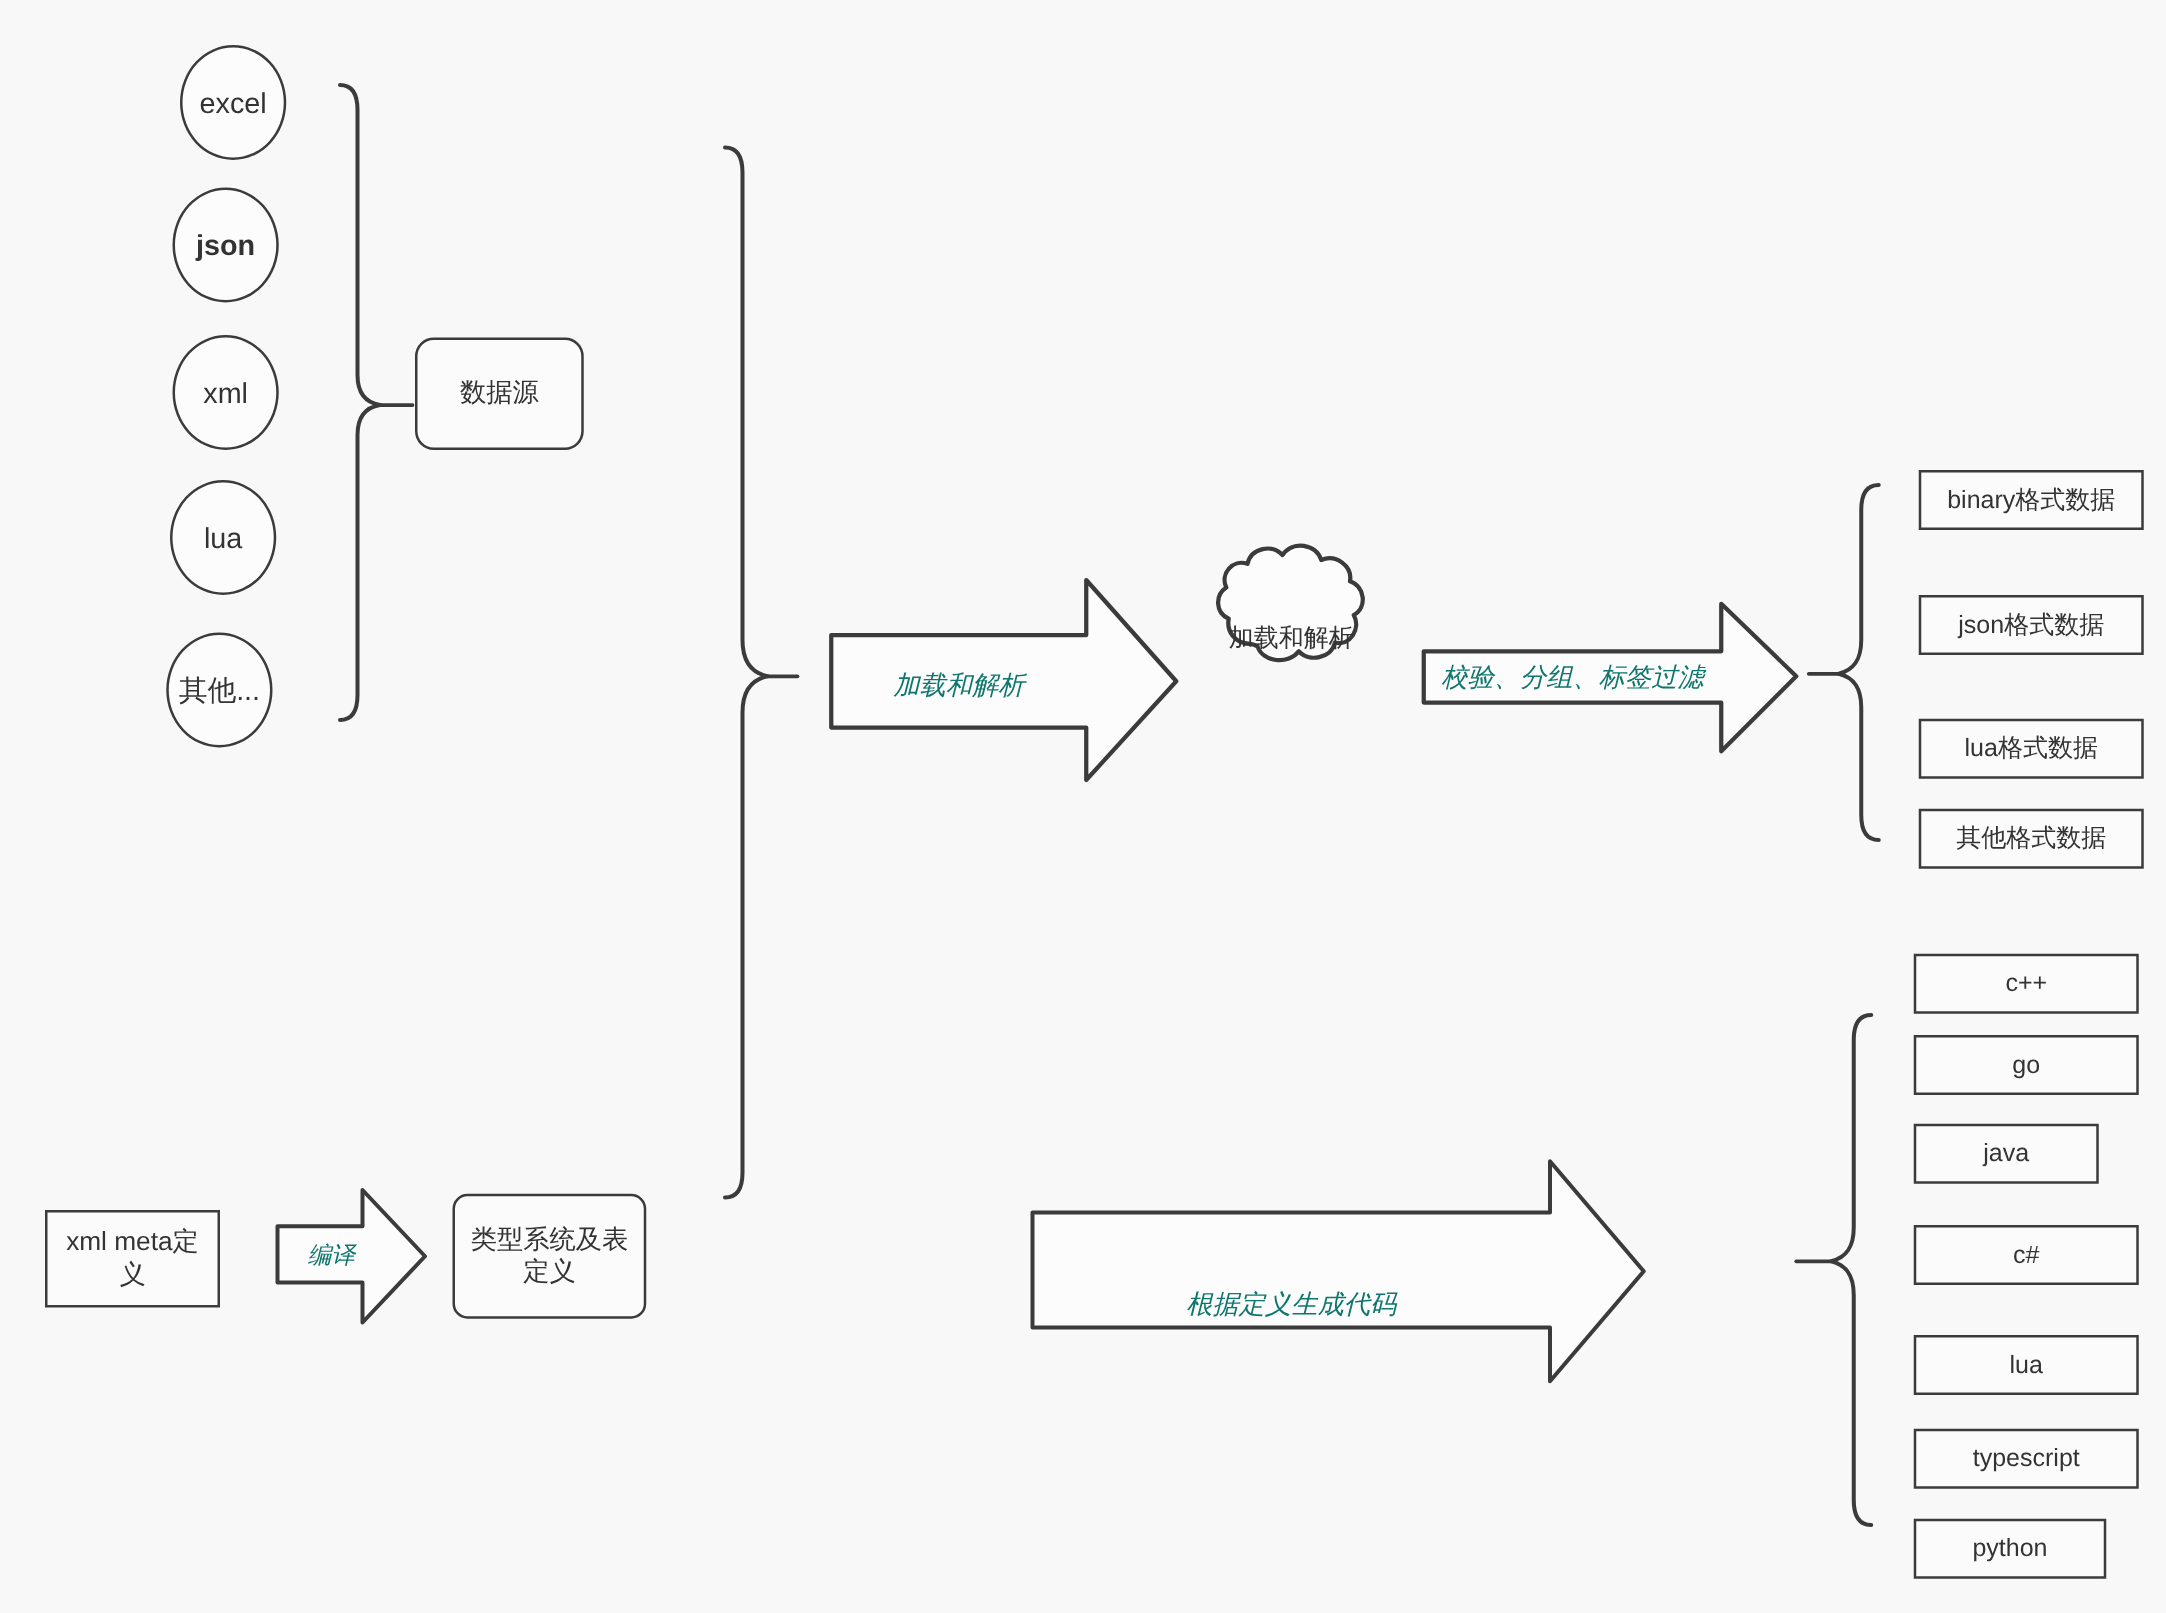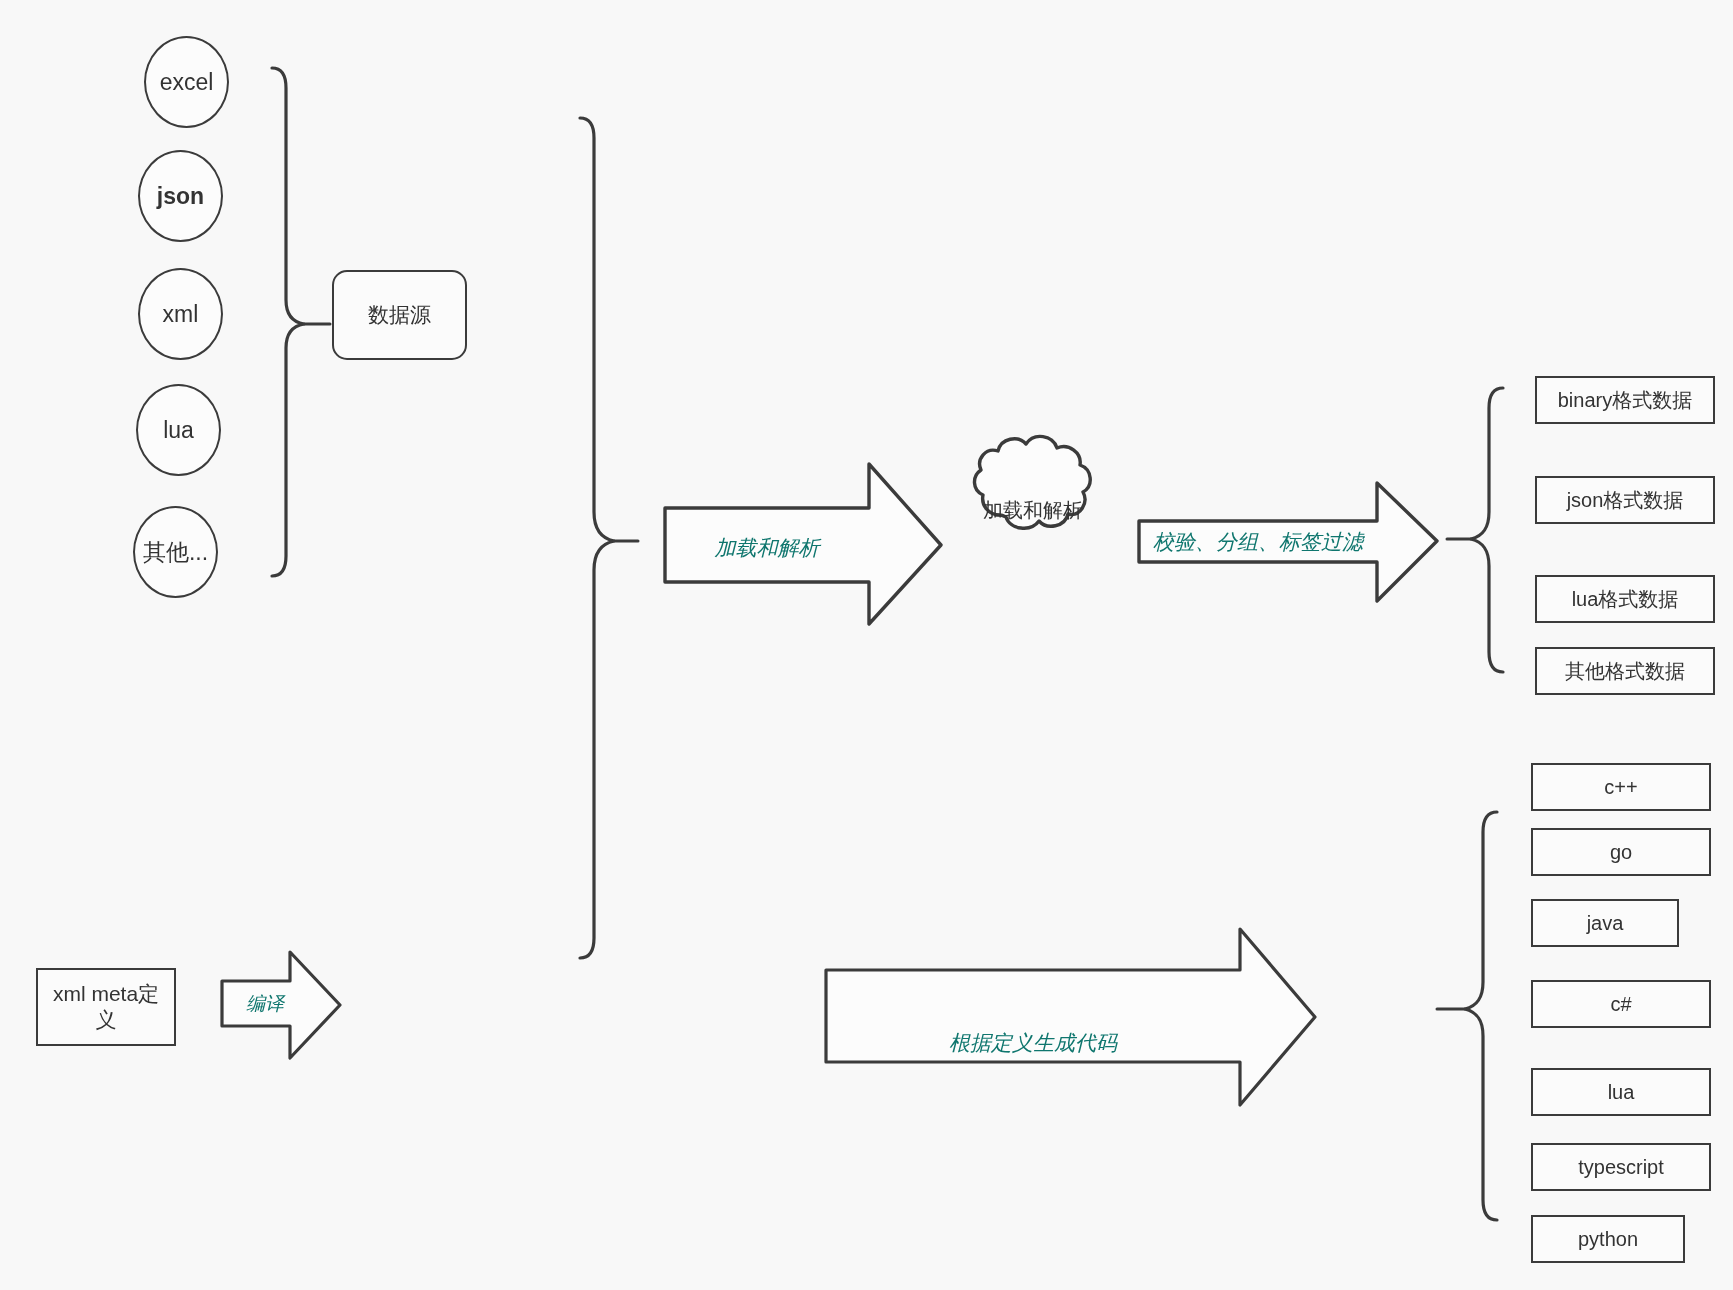--- a/index.html
+++ b/index.html
@@ -96,20 +96,23 @@
   </div>
 
   <div class="node rect" style="left:332px; top:270px; width:135px; height:90px;border-radius:15px;">
     <span>数据源</span>
   </div>
 
   <div class="node rect" style="left:36px; top:968px; width:140px; height:78px; padding:0 8px;">
     <span>xml meta定义</span>
   </div>
 
+  <div class="node rect-round" style="left:362px; top:955px; width:155px; height:100px; padding:0 10px;">
+    <span>类型系统及表定义</span>
+  </div>
 
   <div class="node small-rect" style="left:1535px; top:376px; width:180px; height:48px;">
     <span>binary格式数据</span>
   </div>
   <div class="node small-rect" style="left:1535px; top:476px; width:180px; height:48px;">
     <span>json格式数据</span>
   </div>
   <div class="node small-rect" style="left:1535px; top:575px; width:180px; height:48px;">
     <span>lua格式数据</span>
   </div>

